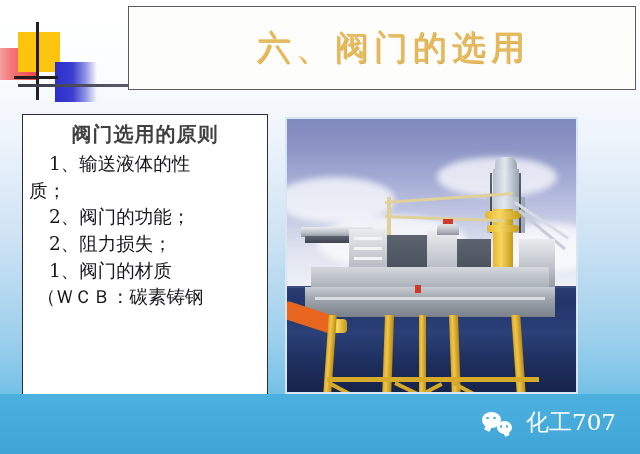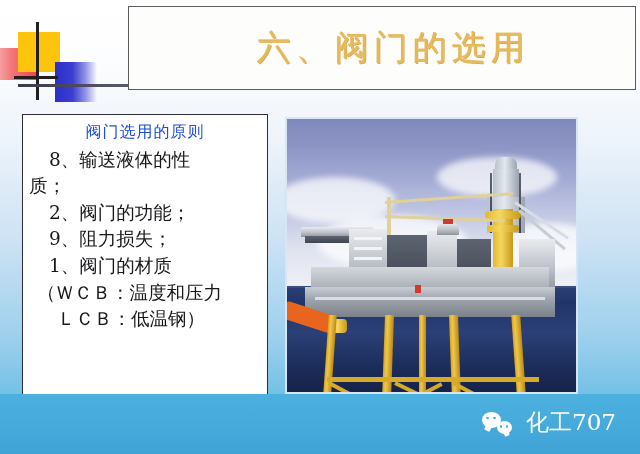--- a/index.html
+++ b/index.html
@@ -74,23 +74,23 @@
     position: absolute; left: 22px; top: 114px;
     width: 246px; height: 310px;
     box-sizing: border-box;
     border: 1.6px solid #2b2b3a;
     background: #ffffff;
     padding: 6px 6px 0 6px;
   }
   .panel-heading {
     text-align: center;
     font-family: "DejaVu Serif", serif;
-    font-weight: normal;
-    font-size: 16px;
-    color: #1d4ed8;
+    font-weight: bold;
+    font-size: 20px;
+    color: #404040;
     letter-spacing: 1px;
     line-height: 1.1;
     margin: 2px 0 6px 0;
   }
   .panel-list {
     font-family: "DejaVu Serif", serif;
     font-size: 18.5px;
     color: #17171b;
     line-height: 1.44;
   }
@@ -228,27 +228,26 @@
   </div>
   <div class="rule-line"></div>
 
   <div class="title-box">
     <div class="title-text">六、阀门的选用</div>
   </div>
 
   <div class="text-panel">
     <div class="panel-heading">阀门选用的原则</div>
     <div class="panel-list">
-      <div class="li ind-1">8、输送液体的性</div>
+      <div class="li ind-1">1、输送液体的性</div>
       <div class="li ind-0">质；</div>
       <div class="li ind-1">2、阀门的功能；</div>
-      <div class="li ind-1">9、阻力损失；</div>
+      <div class="li ind-1">2、阻力损失；</div>
       <div class="li ind-1">1、阀门的材质</div>
-      <div class="li ind-2">（ＷＣＢ：温度和压力</div>
-      <div class="li ind-3">ＬＣＢ：低温钢）</div>
+      <div class="li ind-2">（ＷＣＢ：碳素铸钢</div>
     </div>
   </div>
 
   <div class="photo-frame">
     <div class="ph-sky"></div>
     <div class="ph-cloud" style="left:-12px; top:58px;  width:120px; height:46px;"></div>
     <div class="ph-cloud" style="left:30px;  top:96px;  width:150px; height:54px;"></div>
     <div class="ph-cloud" style="left:150px; top:38px;  width:120px; height:40px;"></div>
     <div class="ph-cloud" style="left:205px; top:104px; width:110px; height:48px;"></div>
     <div class="ph-sea"></div>

